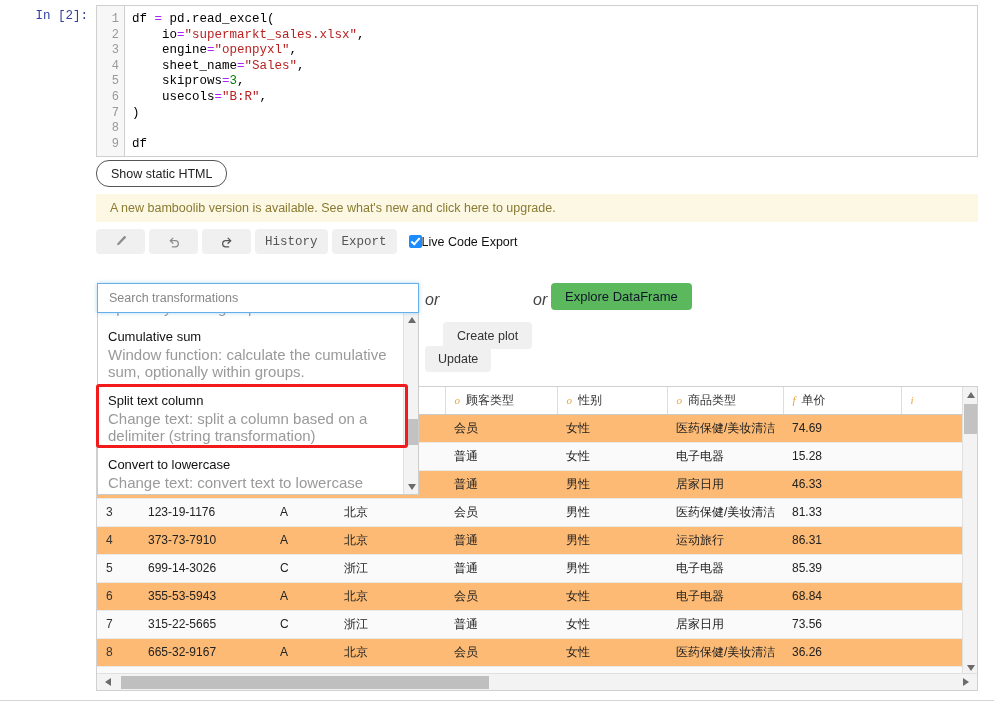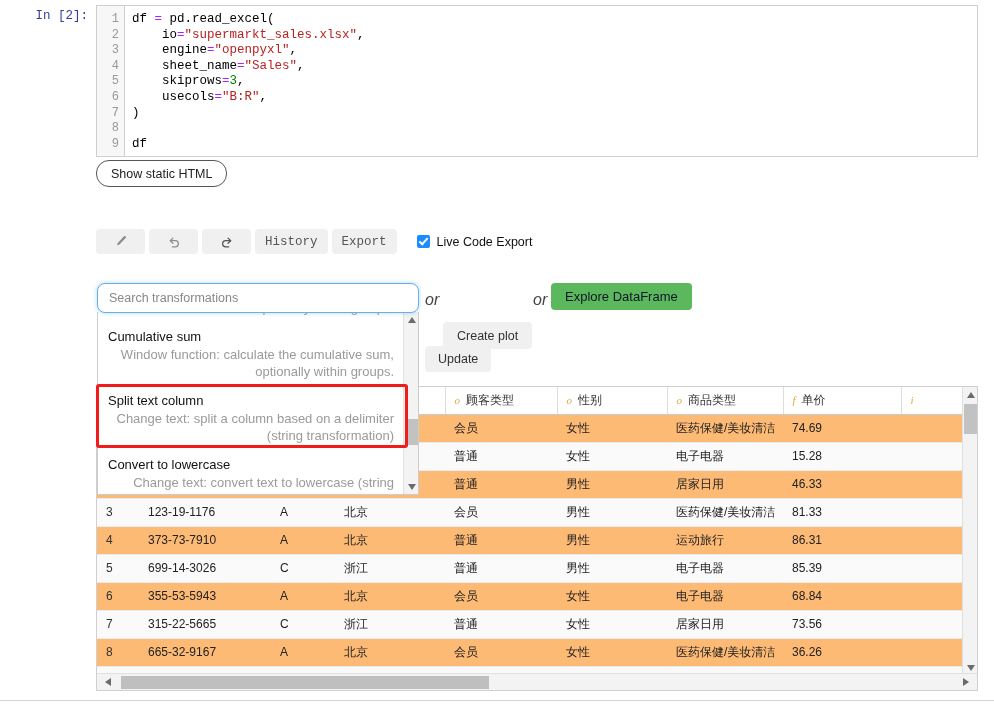--- a/index.html
+++ b/index.html
@@ -128,22 +128,21 @@
     display: flex;
     align-items: center;
     justify-content: center;
     cursor: pointer;
     font-family: Liberation Mono, monospace;
   }
   .tb-btn svg { display: block; }
   .lce {
     display: flex;
     align-items: center;
-    gap: 7px;
-    margin-left: 16px;
+    margin-left: 8px;
     font-size: 12.5px;
     color: #111111;
   }
   .cbox {
     width: 13px;
     height: 13px;
     background: #1a8cff;
     border-radius: 2px;
     position: relative;
     cursor: pointer;
@@ -161,21 +160,21 @@
   }
 
   
   .search-wrap {
     position: absolute;
     left: 97px;
     top: 283px;
     width: 322px;
     height: 30px;
     border: 1px solid #66afe9;
-    border-radius: 8px;
+    border-radius: 0;
     background: #ffffff;
     box-sizing: border-box;
     box-shadow: 0 0 4px rgba(102,175,233,0.5);
     display: flex;
     align-items: center;
     padding-left: 9px;
     z-index: 30;
   }
   .search-wrap input {
     border: none;
@@ -272,24 +271,23 @@
   .dd-item {
     padding: 5px 10px 7px 10px;
     cursor: pointer;
   }
   .dd-title {
     font-size: 13px;
     color: #111111;
     line-height: 18px;
   }
   .dd-desc {
-    font-size: 13px;
+    font-size: 15px;
     color: #9a9a9a;
     line-height: 17px;
-    text-align: right;
   }
   .dd-partial .dd-desc { line-height: 17px; }
 
   .dd-scroll {
     position: absolute;
     right: 0;
     top: 0;
     width: 15px;
     height: 100%;
     background: #f3f3f3;
@@ -475,20 +473,23 @@
         <div class="ln"><span>    skiprows</span><span class="tok-op">=</span><span class="tok-num">3</span><span>,</span></div>
         <div class="ln"><span>    usecols</span><span class="tok-op">=</span><span class="tok-str">"B:R"</span><span>,</span></div>
         <div class="ln"><span>)</span></div>
         <div class="ln">&nbsp;</div>
         <div class="ln"><span>df</span></div>
       </div>
   </div>
 
   <div class="static-html-btn">Show static HTML</div>
 
+  <div class="banner">
+    <span>A new bamboolib version is available. See what's new and click here to upgrade.</span>
+  </div>
 
   <div class="toolbar">
     <div class="tb-btn">
       <span>
         <svg width="13" height="13" viewBox="0 0 16 16">
             <path d="M12.2 1.6a1.3 1.3 0 0 1 1.9 0l.3.3a1.3 1.3 0 0 1 0 1.9l-8.1 8.1-2.6.7.7-2.6z" fill="#8d8d8d"></path>
           </svg>
       </span>
     </div>
     <div class="tb-btn">

